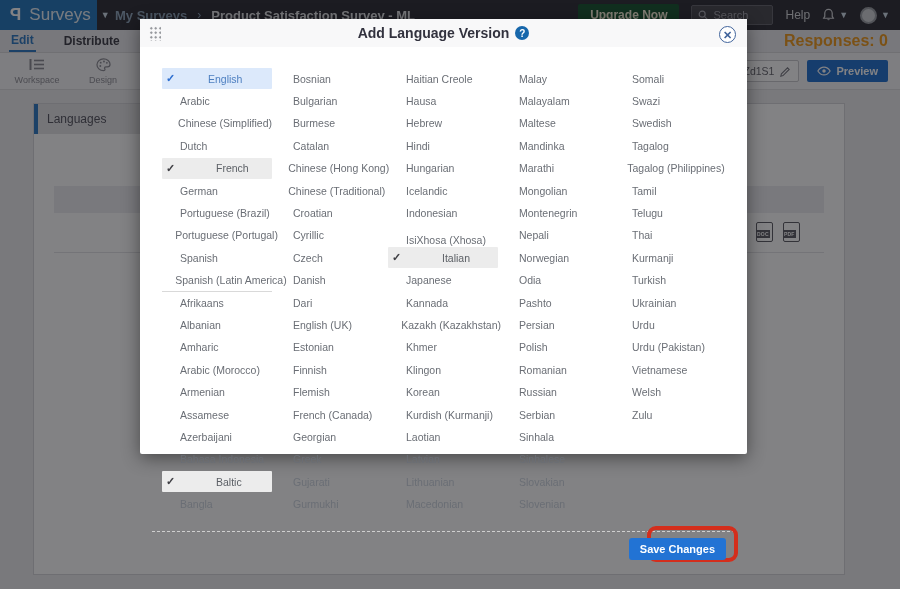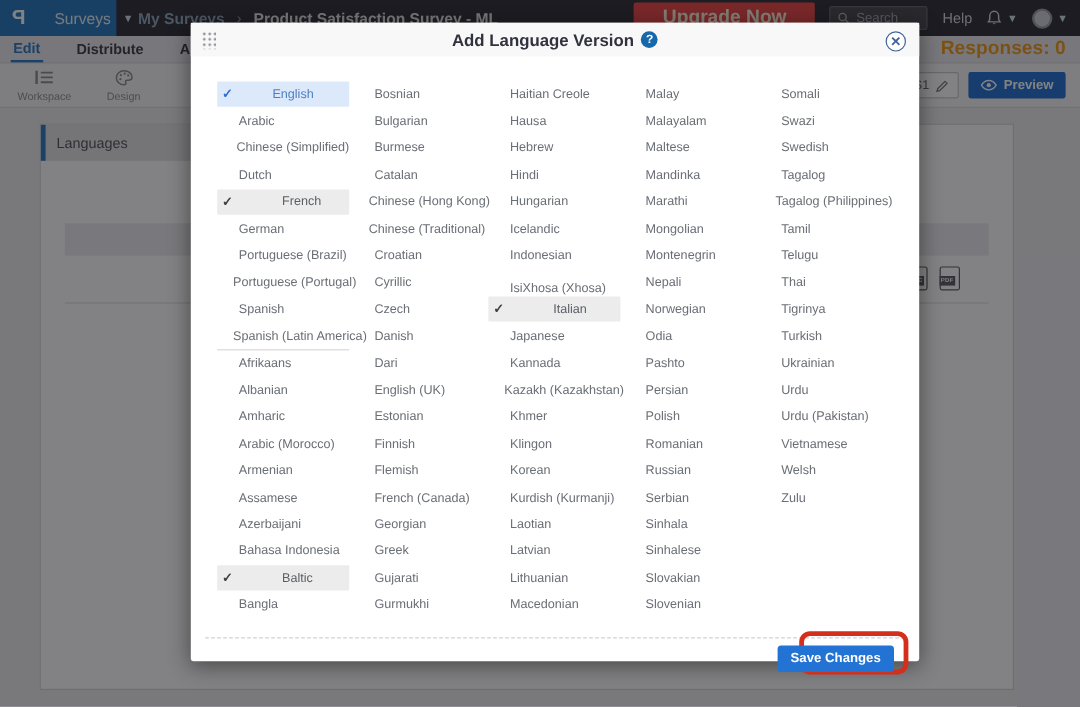--- a/index.html
+++ b/index.html
@@ -5,29 +5,29 @@
   * { margin:0; padding:0; box-sizing:border-box; }
   html,body { width:900px; height:589px; overflow:hidden;
               font-family:"Liberation Sans", sans-serif; background:#ececef; }
 
   
   .navbar { position:absolute; left:0; top:0; width:900px; height:30px;
             background:#2a2a33; display:flex; align-items:center; z-index:1; }
   .logo-box { width:97px; height:30px; background:#2176bd; display:flex;
               align-items:center; padding-left:10px; gap:8px; }
   .logo-p { color:#fff; font-size:17px; font-weight:bold; transform:scaleX(-1); }
-  .product-name { color:#e9f0f6; font-size:13px;margin-left:16px; }
+  .product-name { color:#e9f0f6; font-size:17px; }
   .caret { color:#cfdeea; font-size:9px; margin-left:2px; }
   .breadcrumb { display:flex; align-items:center; gap:10px; margin-left:18px; }
   .crumb-link { color:#8fa6bc; font-size:13px; font-weight:bold; }
   .crumb-sep { color:#8fa6bc; font-size:12px; }
   .crumb-current { color:#e8eaec; font-size:13px; font-weight:bold; }
   .nav-right { margin-left:auto; display:flex; align-items:center; gap:12px; padding-right:10px; }
-  .upgrade-btn { background:#ef4444; color:#fff7df; font-size:16px; font-weight:bold;
-                 padding:4px 24px; border:none; border-radius:2px; }
+  .upgrade-btn { background:#14532d; color:#fff7df; font-size:12px; font-weight:bold;
+                 padding:4px 12px; border:none; border-radius:2px; }
   .search-box { width:80px; height:20px; background:#45454d; border:1px solid #63636b;
                 border-radius:2px; display:flex; align-items:center; gap:5px; padding:0 6px; width:82px; }
   .search-box input { background:transparent; border:none; outline:none; width:56px;
                 color:#b9b9c0; font-size:11px; font-family:"Liberation Sans",sans-serif; }
   .search-box input::placeholder { color:#a9a9b1; }
   .help-link { color:#d6d8db; font-size:12px; }
   .bell-wrap { display:flex; align-items:center; gap:2px; color:#d6d8db; }
   .avatar-wrap { display:flex; align-items:center; gap:2px; }
   .avatar { width:17px; height:17px; border-radius:50%; background:#cfd2d6;
             border:2px solid #9a9da3; }
@@ -72,21 +72,21 @@
              position:relative; background:#fff; }
   .file-ic span { position:absolute; left:-1px; bottom:3px; background:#5a5a62; color:#fff;
                   font-size:5px; font-weight:bold; padding:1px 1px; letter-spacing:.2px; }
   .bg-line { position:absolute; left:20px; right:20px; top:148px; border-top:1px solid #e2e2e5; }
 
   
   .overlay { position:absolute; left:0; top:0; width:900px; height:589px;
              background:rgba(15,15,20,0.52); z-index:5; }
 
   
-  .modal { position:absolute; left:159px; top:19px; width:607px; height:532px;
+  .modal { position:absolute; left:140px; top:19px; width:607px; height:435px;
            background:#fff; border-radius:2px; box-shadow:0 4px 18px rgba(0,0,0,.45);
            z-index:10; }
   .modal-header { position:absolute; left:0; top:0; width:100%; height:28px;
                   background:#f8f8f9; display:flex; align-items:center; justify-content:center; }
   .drag-handle { position:absolute; left:9px; top:7px; width:12px; height:15px;
                  background-image:radial-gradient(circle, #8f9196 1px, transparent 1.3px);
                  background-size:4.5px 4.5px; }
   .modal-title { font-size:14px; font-weight:bold; color:#32323e; }
   .help-badge { display:inline-flex; width:14px; height:14px; border-radius:50%;
                 background:#1767ab; color:#fff; font-size:10px; font-weight:bold;
@@ -611,21 +611,21 @@
         <div class="lang-row" style="top: 134.4px;">
           <span class="lang-check">✓</span>
           <span class="lang-label">Telugu</span>
         </div>
         <div class="lang-row" style="top: 156.8px;">
           <span class="lang-check">✓</span>
           <span class="lang-label">Thai</span>
         </div>
         <div class="lang-row" style="top: 179.2px;">
           <span class="lang-check">✓</span>
-          <span class="lang-label">Tigrinya</span>
+          <span class="lang-label">Kurmanji</span>
         </div>
         <div class="lang-row" style="top: 201.6px;">
           <span class="lang-check">✓</span>
           <span class="lang-label">Turkish</span>
         </div>
         <div class="lang-row" style="top: 224px;">
           <span class="lang-check">✓</span>
           <span class="lang-label">Ukrainian</span>
         </div>
         <div class="lang-row" style="top: 246.4px;">

